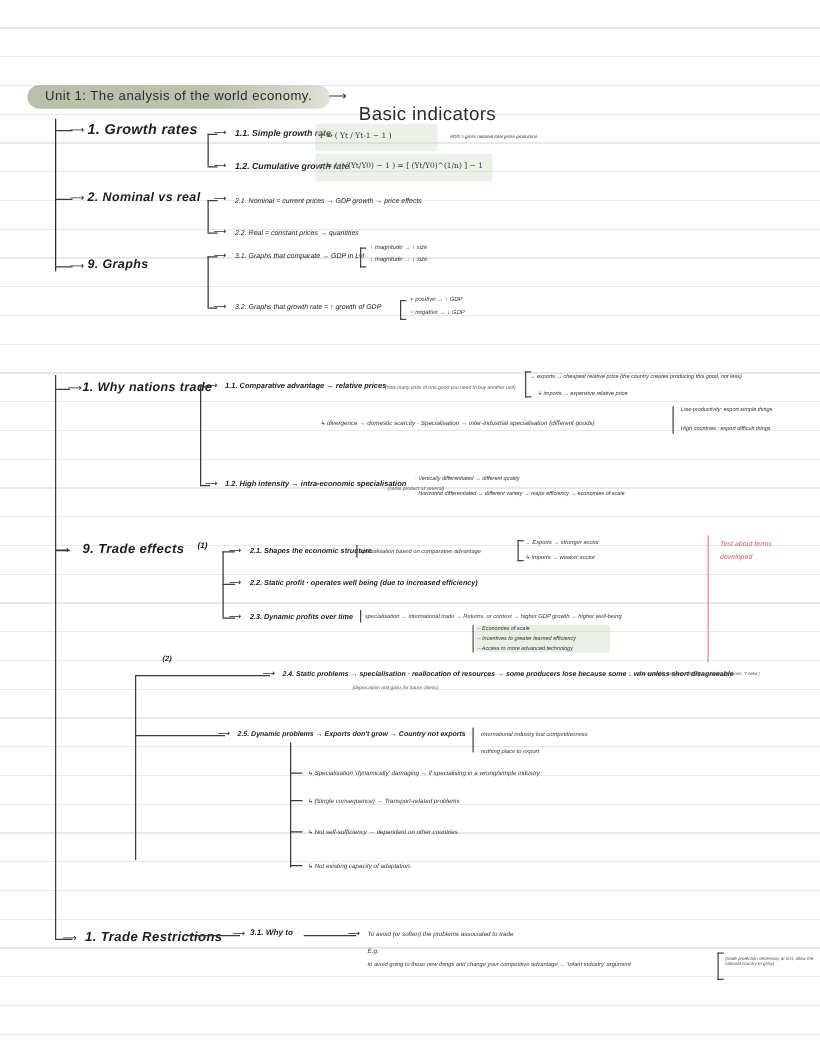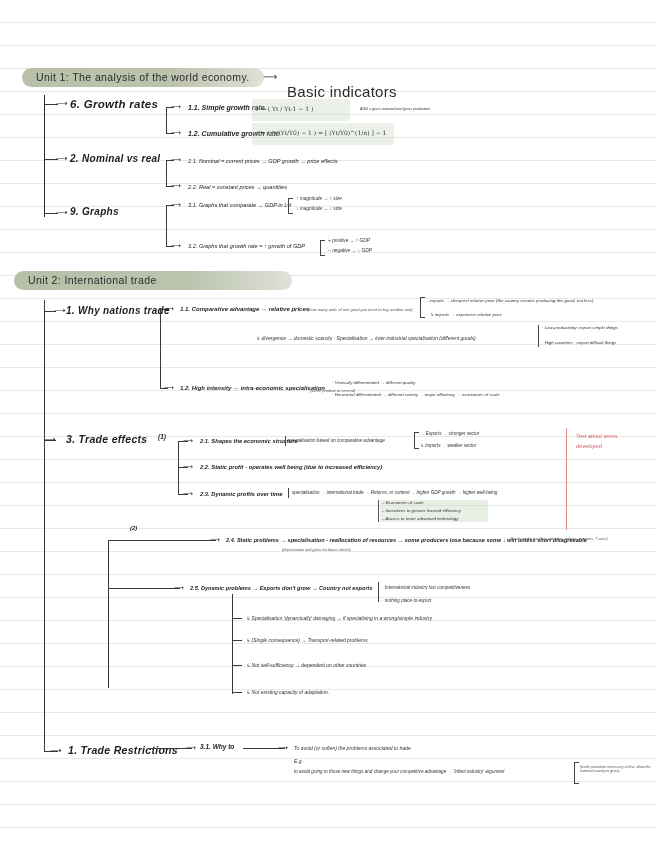--- a/index.html
+++ b/index.html
@@ -88,21 +88,21 @@
 <div id="sheet">
 
   <div class="unit-pill faded" style="left:22px;top:68px;">Unit 1: The analysis of the world economy.</div>
   <div class="hand h-arrowtxt" style="left:263px;top:71px;font-size:10px;">⟶</div>
   <div class="hand" style="left:287px;top:71px;font-size:15px;color:#2b2b2b;letter-spacing:.3px;margin-top:12px;">Basic indicators</div>
 
   <div class="ln v" style="left:44px;top:95px;height:122px;background:#2b2b2b;width:1.3px;"></div>
 
   <div class="ln h" style="left:44px;top:104px;width:14px;"></div>
   <div class="arrow" style="left:56px;top:100px;">⟶</div>
-  <div class="hand h-title" style="left:70px;top:98px;">6. Growth rates</div>
+  <div class="hand h-title" style="left:70px;top:98px;">1. Growth rates</div>
 
   <div class="ln v" style="left:166px;top:107px;height:26px;"></div>
   <div class="ln h" style="left:166px;top:107px;width:8px;"></div>
   <div class="ln h" style="left:166px;top:133px;width:8px;"></div>
   <div class="arrow" style="left:171px;top:103px;font-size:7px;">⟶</div>
   <div class="arrow" style="left:171px;top:129px;font-size:7px;">⟶</div>
   <div class="hand h-sub" style="left:188px;top:104px;">1.1. Simple growth rate.</div>
   <div class="hand h-sub" style="left:188px;top:130px;">1.2. Cumulative growth rate</div>
 
   <div class="greybox" style="left:252px;top:99px;width:98px;height:22px;"></div>
@@ -136,21 +136,20 @@
   <div class="hand h-sml" style="left:188px;top:243px;">3.2. Graphs that growth rate = ↑ growth of GDP</div>
 
   <div class="brk" style="left:288px;top:198px;height:14px;"></div>
   <div class="hand h-xs" style="left:296px;top:196px;">↑ magnitude → ↑ size</div>
   <div class="hand h-xs" style="left:296px;top:206px;">↓ magnitude → ↓ size</div>
 
   <div class="brk" style="left:320px;top:240px;height:14px;"></div>
   <div class="hand h-xs" style="left:328px;top:238px;">+ positive → ↑ GDP</div>
   <div class="hand h-xs" style="left:328px;top:248px;">− negative → ↓ GDP</div>
 
-  <div class="unit-pill faded" style="left:14px;top:271px;width:250px;">Unit 2: International trade</div>
 
   <div class="ln v" style="left:44px;top:300px;height:452px;background:#3a3a3a;width:1.4px;"></div>
 
   <div class="ln h" style="left:44px;top:311px;width:12px;"></div>
   <div class="arrow" style="left:54px;top:307px;">⟶</div>
   <div class="hand h-title" style="left:66px;top:305px;font-size:10px;">1. Why nations trade</div>
 
   <div class="ln v" style="left:160px;top:309px;height:79px;"></div>
   <div class="ln h" style="left:160px;top:309px;width:8px;"></div>
   <div class="ln h" style="left:160px;top:388px;width:8px;"></div>
@@ -169,21 +168,21 @@
   <div class="hand h-xs" style="left:542px;top:325px;font-size:4.4px;">· Low-productivity: export simple things</div>
   <div class="hand h-xs" style="left:542px;top:340px;font-size:4.4px;">· High countries : export difficult things</div>
 
   <div class="hand h-sub" style="left:180px;top:385px;font-size:6px;">1.2. High intensity → intra-economic specialisation</div>
   <div class="hand h-xs" style="left:310px;top:388px;font-size:4px;color:#555;">(same product at several)</div>
   <div class="hand h-xs" style="left:332px;top:380px;font-size:4.4px;">· Vertically differentiated → different quality</div>
   <div class="hand h-xs" style="left:332px;top:392px;font-size:4.4px;">· Horizontal differentiated → different variety → major efficiency → economies of scale</div>
 
   <div class="ln h" style="left:44px;top:440px;width:12px;"></div>
   <div class="arrow" style="left:44px;top:436px;">⟶</div>
-  <div class="hand h-title" style="left:66px;top:433px;font-size:10.5px;">3. Trade effects</div>
+  <div class="hand h-title" style="left:66px;top:433px;font-size:10.5px;">9. Trade effects</div>
   <div class="hand h-sub" style="left:158px;top:433px;font-size:6.5px;">(1)</div>
 
   <div class="ln v" style="left:178px;top:441px;height:53px;"></div>
   <div class="ln h" style="left:178px;top:441px;width:10px;"></div>
   <div class="ln h" style="left:178px;top:467px;width:10px;"></div>
   <div class="ln h" style="left:178px;top:494px;width:10px;"></div>
   <div class="arrow" style="left:183px;top:437px;font-size:7px;">⟶</div>
   <div class="arrow" style="left:183px;top:463px;font-size:7px;">⟶</div>
   <div class="arrow" style="left:183px;top:490px;font-size:7px;">⟶</div>
 

